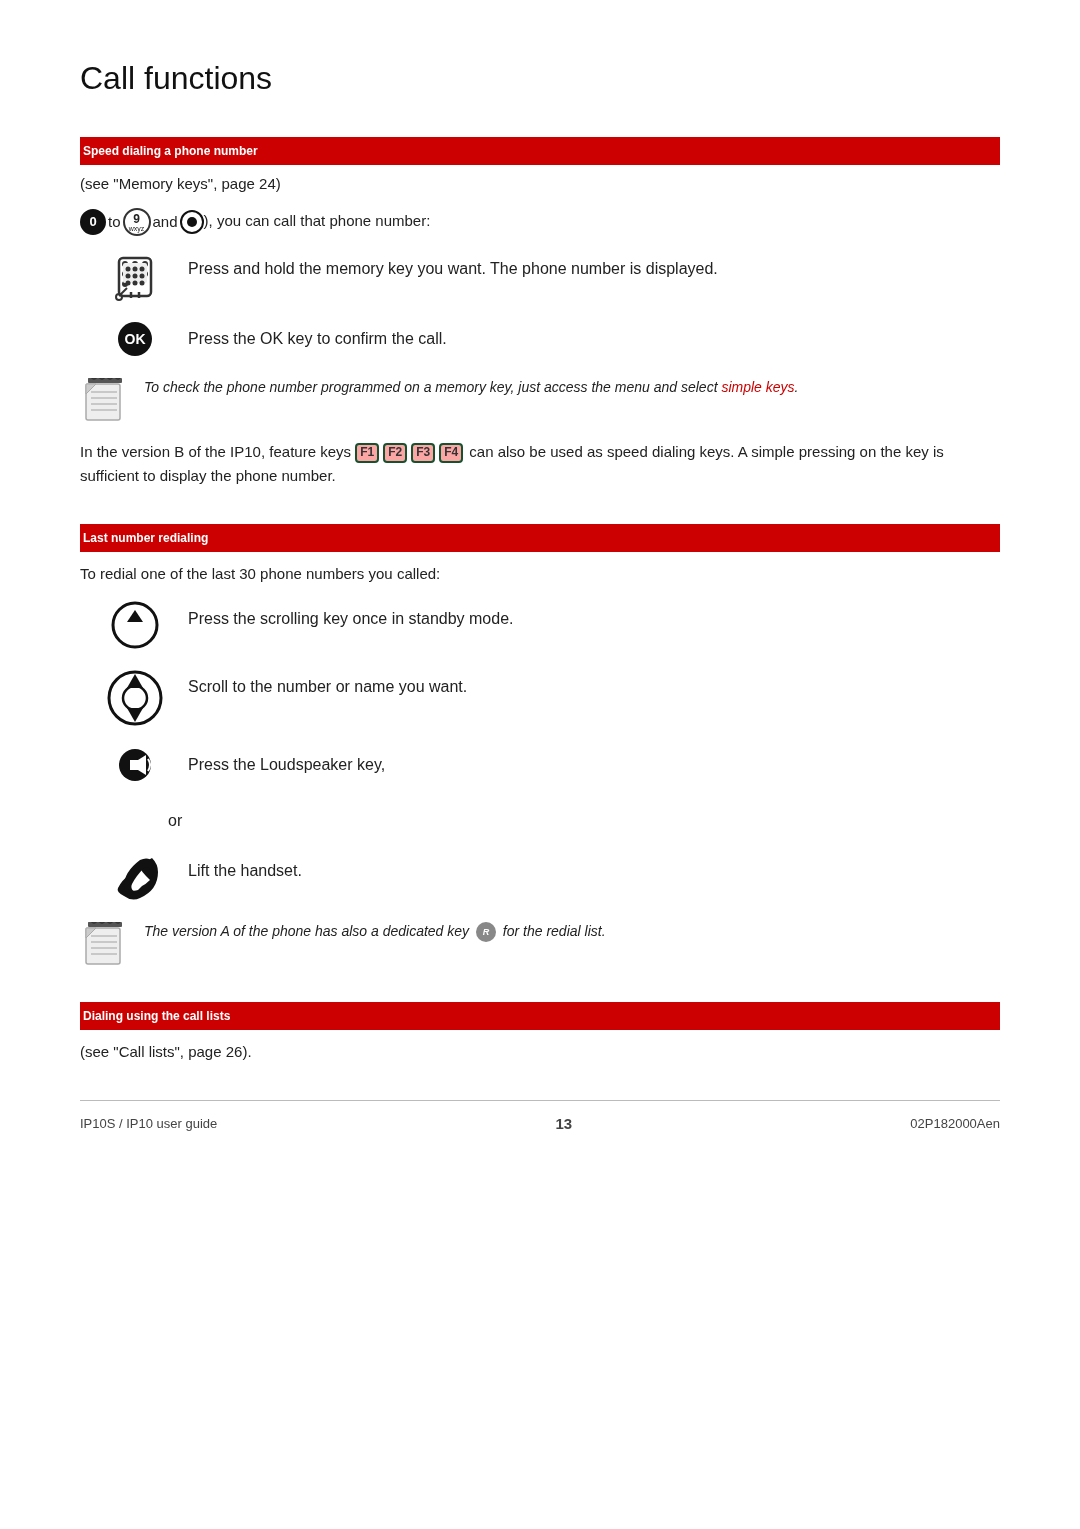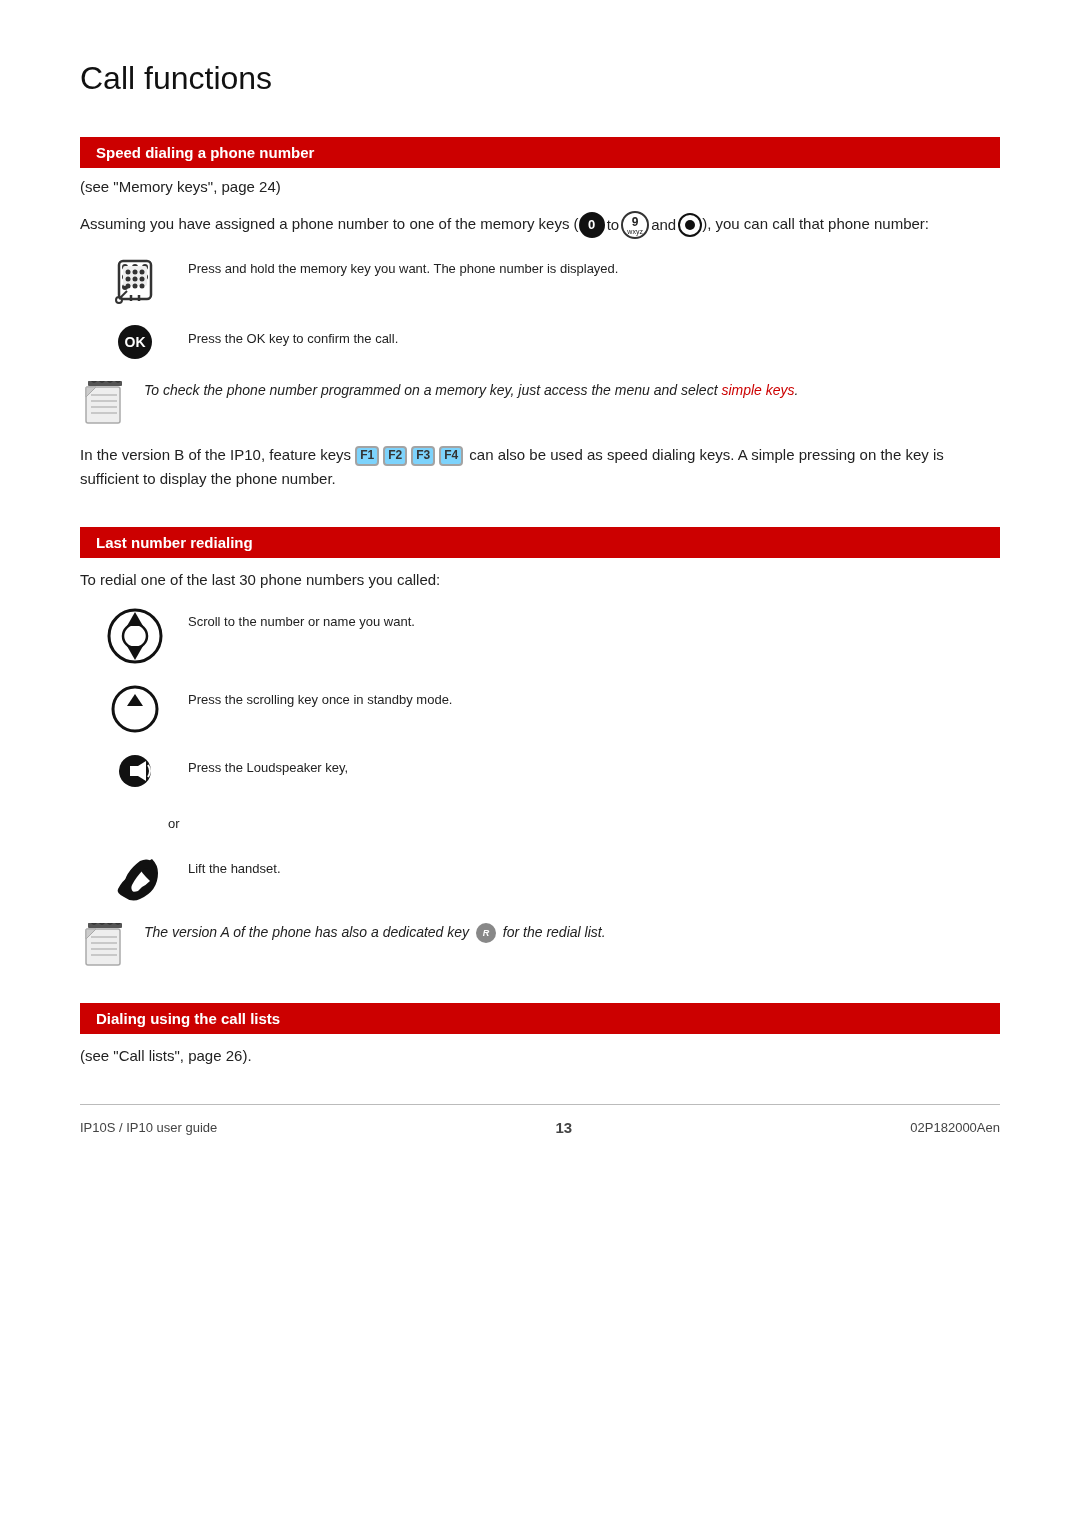--- a/index.html
+++ b/index.html
@@ -15,22 +15,22 @@
     h1.page-title {
       font-size: 32px;
       font-weight: normal;
       margin-bottom: 40px;
       color: #111;
     }
     .section-header {
       background: #cc0000;
       color: #fff;
       font-weight: bold;
-      font-size: 15px;
-      padding: 7px 16px;
+      font-size: 12px;
+      padding: 7px 3px;
       margin-bottom: 10px;
     }
     .section-block {
       margin-bottom: 36px;
     }
     .see-ref {
       margin-bottom: 16px;
       font-size: 15px;
     }
     .body-text {
@@ -46,21 +46,21 @@
     }
     .step-icon {
       width: 70px;
       min-width: 70px;
       display: flex;
       align-items: flex-start;
       justify-content: center;
       margin-right: 18px;
     }
     .step-text {
-      font-size: 13px;
+      font-size: 16px;
       line-height: 1.6;
       padding-top: 6px;
     }
     .note-row {
       display: flex;
       align-items: flex-start;
       margin-bottom: 18px;
       padding-left: 4px;
     }
     .note-icon {
@@ -97,22 +97,22 @@
     .key-0 {
       width: 26px; height: 26px;
       background: #111; color: #fff;
       font-size: 13px;
     }
     .feature-key {
       display: inline-flex;
       align-items: center;
       justify-content: center;
       border-radius: 4px;
-      border: 2px solid #a3a3a3;
-      background: #7dd3fc;
+      border: 2px solid #14532d;
+      background: #fca5a5;
       color: #333;
       font-size: 12px;
       font-weight: bold;
       width: 24px; height: 20px;
       margin-right: 2px;
     }
     
     .icon-memory-key svg,
     .icon-ok svg,
     .icon-scroll svg,
@@ -149,21 +149,21 @@
 </head>
 <body>
 
 <h1 class="page-title">Call functions</h1>
 
 <div class="section-block">
   <div class="section-header">Speed dialing a phone number</div>
   <div class="see-ref">(see "Memory keys", page 24)</div>
 
   <p class="body-text">
-    <span>Assuming you have assigned a phone number to one of the memory keys (</span><span class="inline-keys">
+    <span class="inline-keys">
 
       <span class="key-badge key-0">0</span>
       <span> to </span>
 
       <span style="display:inline-flex;align-items:center;justify-content:center;width:28px;height:28px;border-radius:50%;border:2.5px solid #333;font-size:11px;font-weight:bold;flex-direction:column;line-height:1;">
         <span style="font-size:12px;font-weight:bold;">9</span>
         <span style="font-size:7px;font-weight:normal;">wxyz</span>
       </span>
       <span> and </span>
 
@@ -251,40 +251,40 @@
     </span>
     <span> can also be used as speed dialing keys. A simple pressing on the key is sufficient to display the phone number.</span>
   </p>
 </div>
 
 <div class="section-block">
   <div class="section-header">Last number redialing</div>
   <p class="body-text">To redial one of the last 30 phone numbers you called:</p>
 
   <div class="step-row">
+    <div class="step-icon icon-scroll">
+      <svg width="50" height="50" viewBox="0 0 50 50">
+        <circle cx="25" cy="25" r="22" fill="none" stroke="#111" stroke-width="3"></circle>
+        <polygon points="25,10 17,22 33,22" fill="#111"></polygon>
+      </svg>
+    </div>
+    <div class="step-text">Press the scrolling key once in standby mode.</div>
+  </div>
+
+  <div class="step-row">
     <div class="step-icon icon-scroll-large">
       <svg width="60" height="60" viewBox="0 0 60 60">
         <circle cx="30" cy="30" r="26" fill="none" stroke="#111" stroke-width="3"></circle>
         <circle cx="30" cy="30" r="12" fill="none" stroke="#111" stroke-width="2.5"></circle>
         <polygon points="30,6 22,20 38,20" fill="#111"></polygon>
         <polygon points="30,54 38,40 22,40" fill="#111"></polygon>
 
       </svg>
     </div>
     <div class="step-text">Scroll to the number or name you want.</div>
-  </div>
-
-  <div class="step-row">
-    <div class="step-icon icon-scroll">
-      <svg width="50" height="50" viewBox="0 0 50 50">
-        <circle cx="25" cy="25" r="22" fill="none" stroke="#111" stroke-width="3"></circle>
-        <polygon points="25,10 17,22 33,22" fill="#111"></polygon>
-      </svg>
-    </div>
-    <div class="step-text">Press the scrolling key once in standby mode.</div>
   </div>
 
   <div class="step-row">
     <div class="step-icon icon-loudspeaker">
       <svg width="38" height="38" viewBox="0 0 38 38">
         <circle cx="19" cy="19" r="16" fill="#111"></circle>
         <polygon points="14,14 22,14 22,24 14,24" fill="#fff"></polygon>
         <polygon points="22,14 30,9 30,29 22,24" fill="#fff"></polygon>
         <path d="M32,13 Q36,19 32,25" fill="none" stroke="#fff" stroke-width="2"></path>
       </svg>

